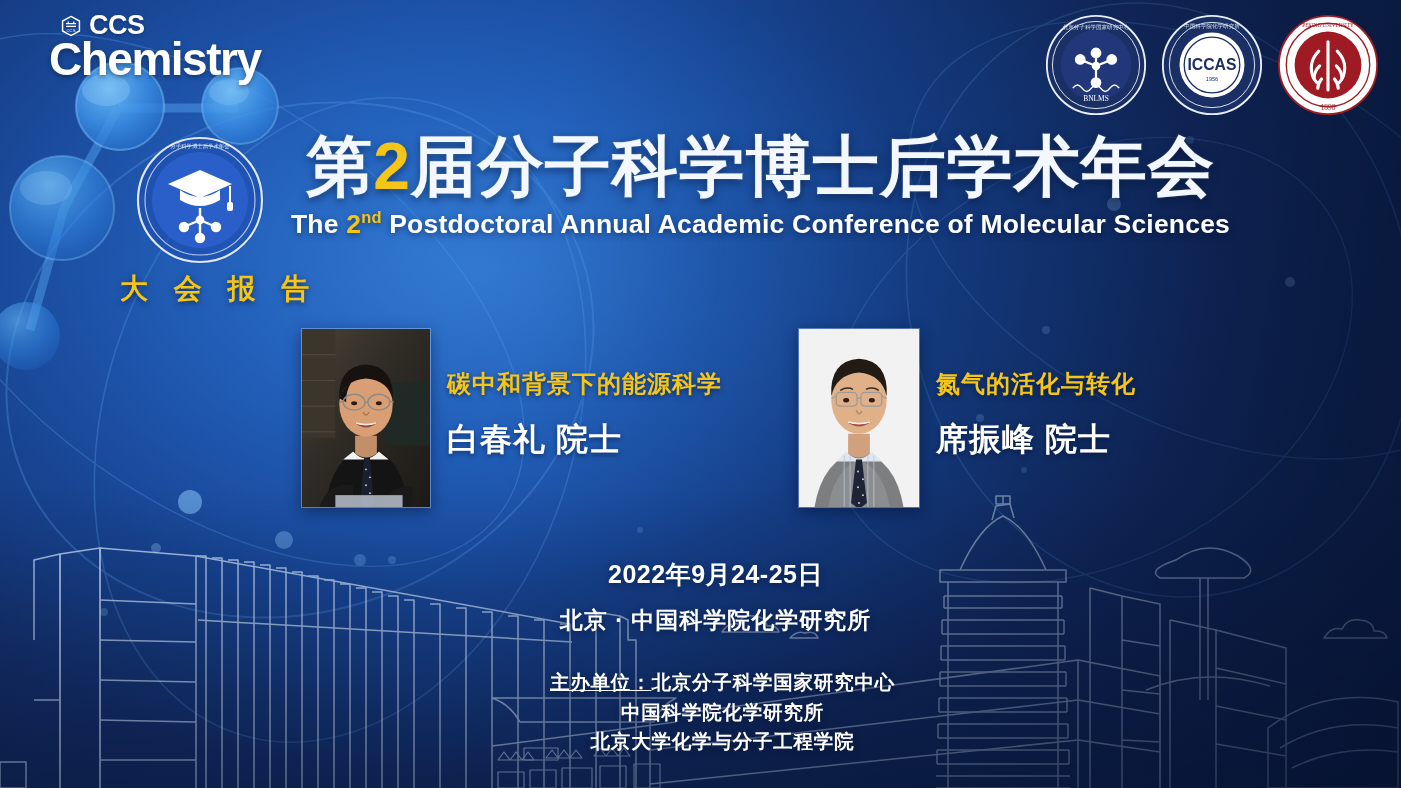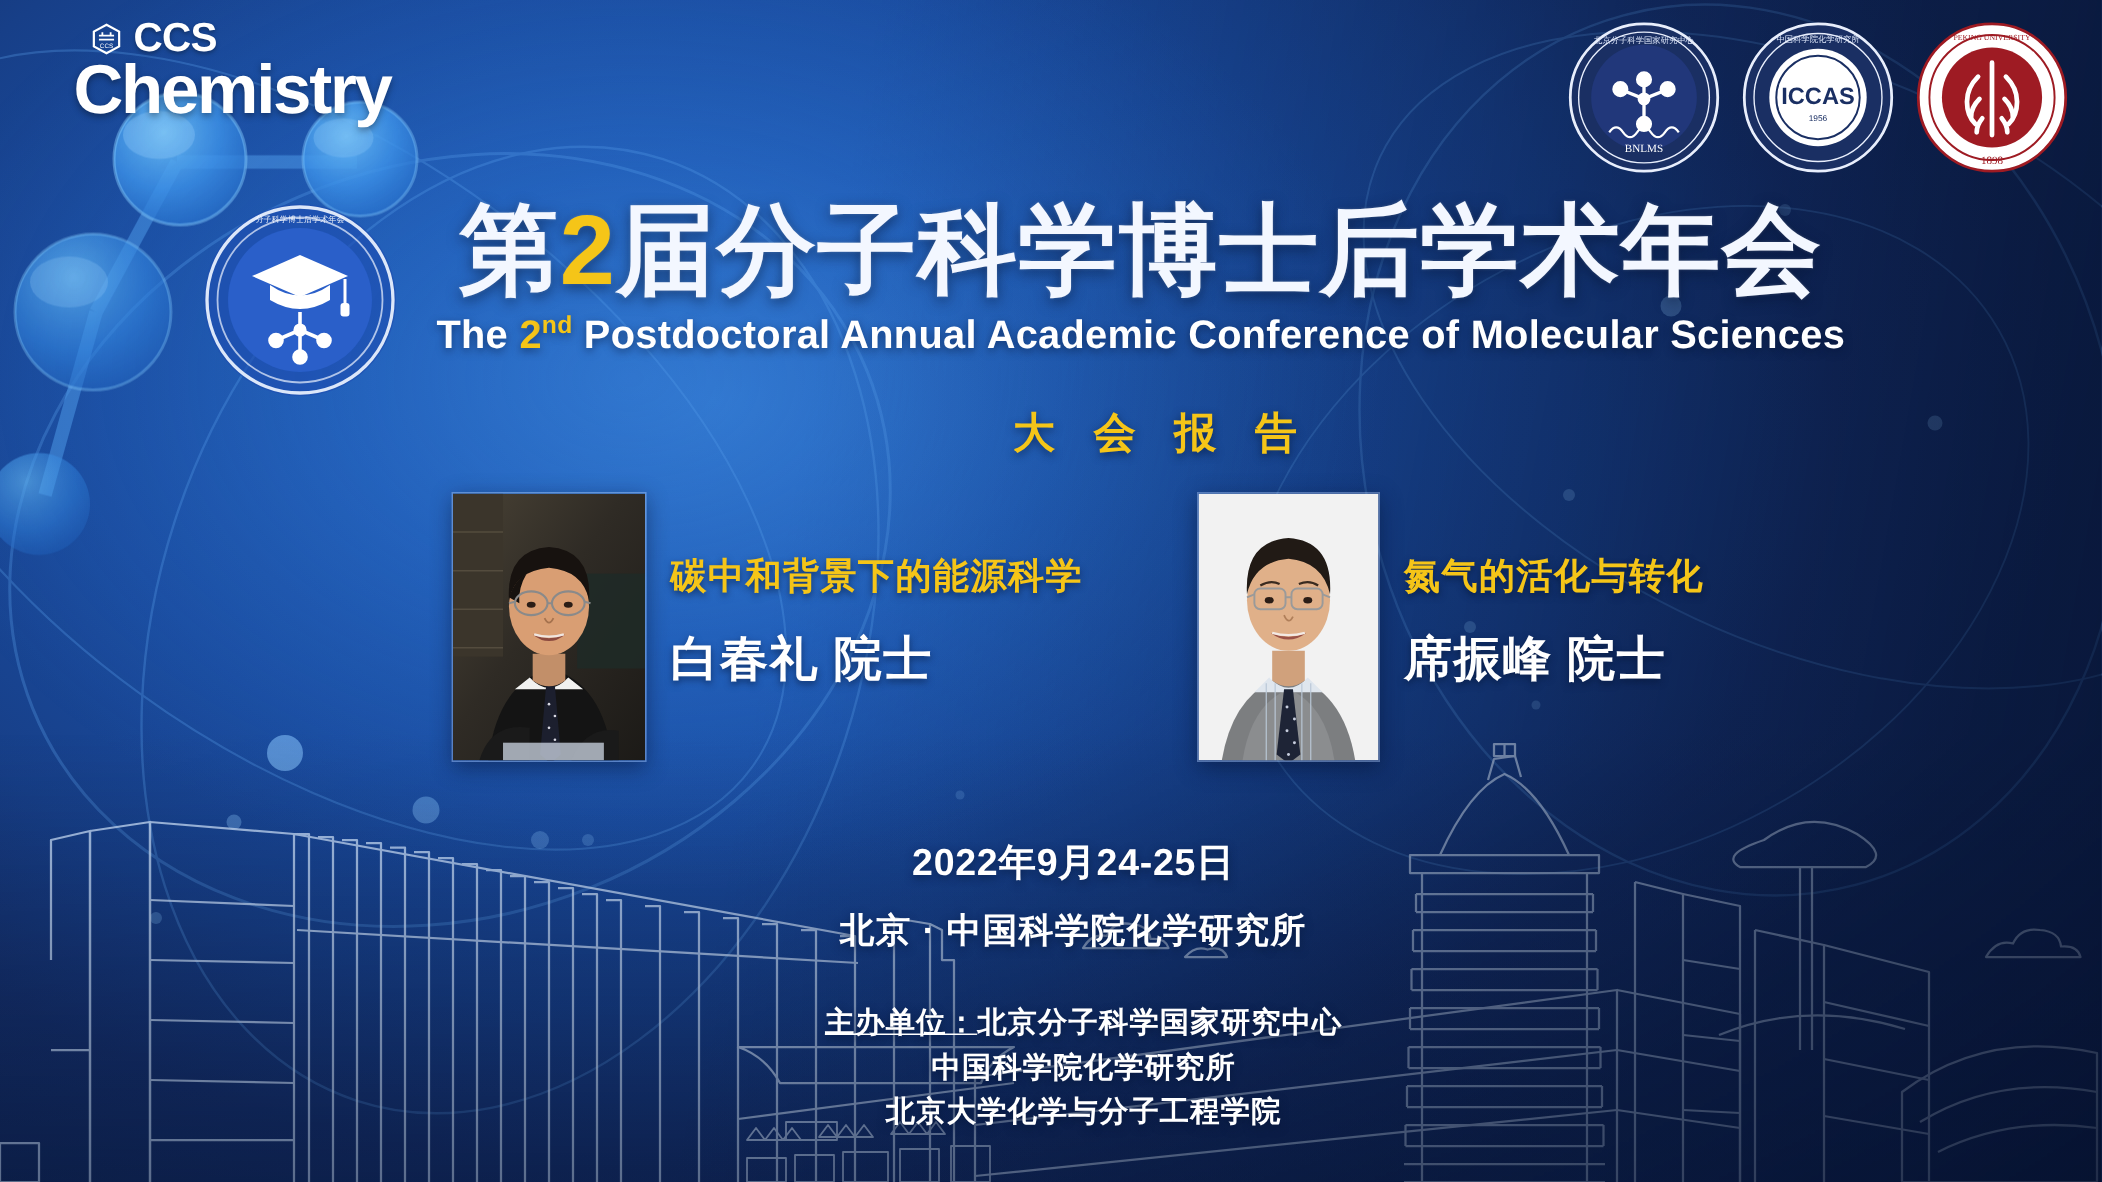--- a/index.html
+++ b/index.html
@@ -72,25 +72,24 @@
   #title-en {
     margin-top: 6px;
     font-size: 26.5px; font-weight: 700; color: #ffffff;
     letter-spacing: 0.2px; white-space: nowrap;
     text-shadow: 0 2px 6px rgba(3,16,46,0.5);
   }
   #title-en .num { color: #f5c518; }
   #title-en sup { font-size: 0.62em; }
   #session-label {
     position: absolute; left: 0; right: 0; top: 270px;
-    text-align: center; padding-left: 120px;
+    padding-left: 120px;
     font-size: 28px; font-weight: 700; color: #f5c518;
     letter-spacing: 9px;
     text-shadow: 0 2px 6px rgba(3,16,46,0.6);
-    margin-left: 28px;
   }
   
   #speakers {
     position: absolute; left: 0; right: 0; top: 328px;
     display: flex; justify-content: center; gap: 76px;
     padding-left: 36px;
   }
   .speaker { display: flex; align-items: center; gap: 16px; }
   .speaker-photo {
     width: 130px; height: 180px;

